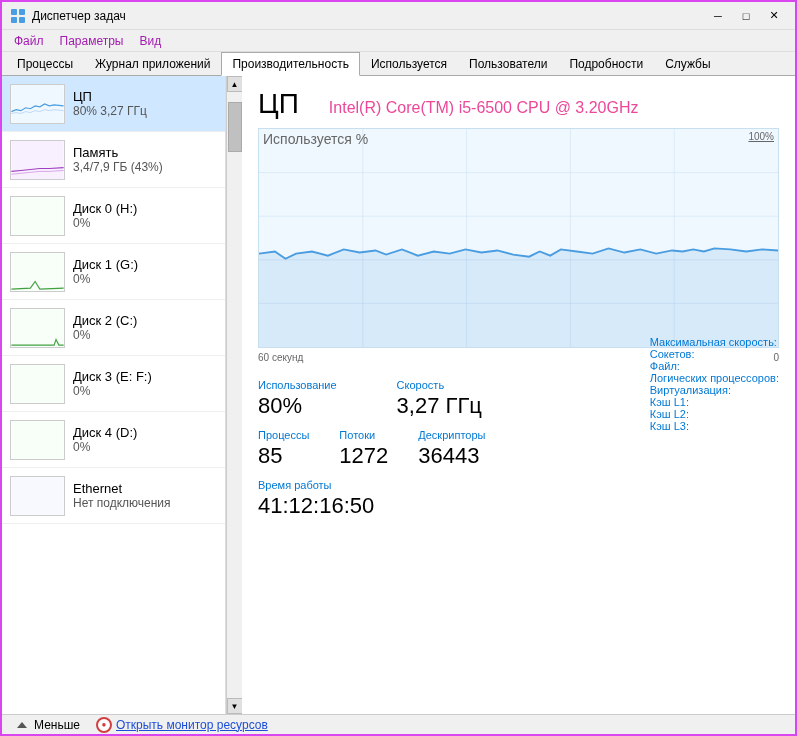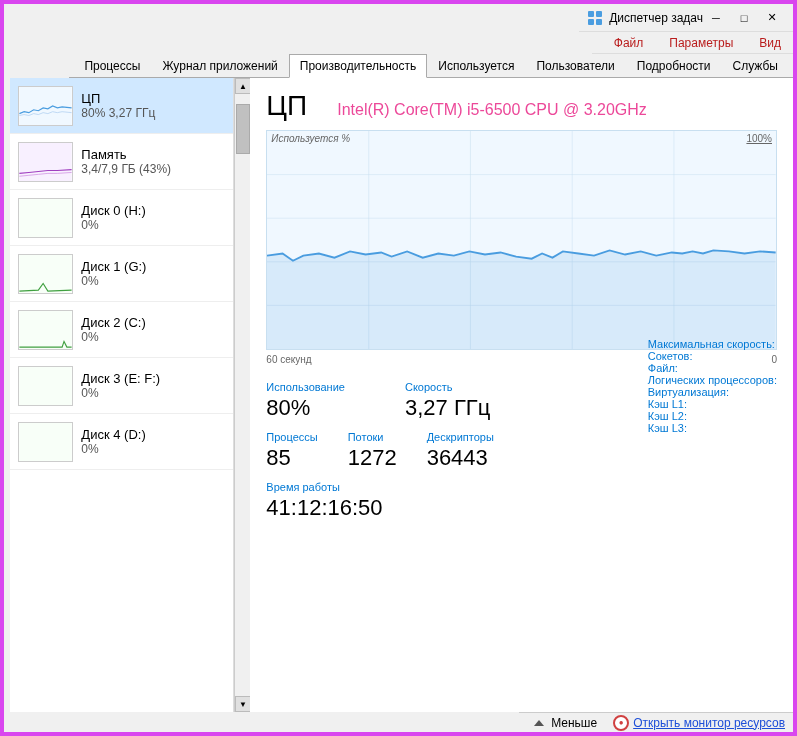--- a/index.html
+++ b/index.html
@@ -8,24 +8,23 @@
       font-size: 12px;
       background: #f0f0f0;
       width: 797px;
       height: 736px;
       overflow: hidden;
     }
     .window {
       width: 797px;
       height: 736px;
       background: #f0f0f0;
-      border: 4px solid #d946ef;
+      border: 2px solid #d946ef;
       display: flex;
       flex-direction: column;
-      align-items: flex-end;
     }
     .title-bar {
       background: #f0f0f0;
       height: 28px;
       display: flex;
       align-items: center;
       padding: 0 8px;
       border-bottom: 1px solid #ddd;
       justify-content: space-between;
     }
@@ -62,22 +61,21 @@
       display: flex;
       align-items: center;
       padding: 0 4px;
       border-bottom: 1px solid #ddd;
       background: #f0f0f0;
     }
     .menu-item {
       padding: 2px 8px;
       font-size: 12px;
       cursor: pointer;
-      color: #b91c1c;
-      margin-left: 10px;
+      color: #a21caf;
     }
     .tab-bar {
       display: flex;
       background: #f0f0f0;
       border-bottom: 1px solid #aaa;
       padding: 0 4px;
     }
     .tab {
       padding: 4px 10px;
       font-size: 12px;
@@ -189,23 +187,22 @@
       border: 1px solid #c8dff0;
       background: #f0f8ff;
       height: 220px;
       position: relative;
       margin-bottom: 4px;
     }
     .graph-label-top {
       position: absolute;
       top: 2px;
       left: 4px;
-      font-size: 10px;
+      font-size: 14px;
       color: #666;
-      font-style: italic;
     }
     .graph-label-top-right {
       position: absolute;
       top: 2px;
       right: 4px;
       font-size: 10px;
       color: #666;
       text-decoration: underline;
     }
     .graph-svg {
@@ -378,20 +375,31 @@
             <svg viewBox="0 0 55 40" style="width:100%;height:100%;">
               <rect width="55" height="40" fill="#f8fff8"></rect>
             </svg>
           </div>
           <div class="sidebar-info">
             <div class="sidebar-name">Диск 4 (D:)</div>
             <div class="sidebar-stat">0%</div>
           </div>
         </div>
 
+        <div class="sidebar-item">
+          <div class="sidebar-thumb">
+            <svg viewBox="0 0 55 40" style="width:100%;height:100%;">
+              <rect width="55" height="40" fill="#f8f8ff"></rect>
+            </svg>
+          </div>
+          <div class="sidebar-info">
+            <div class="sidebar-name">Ethernet</div>
+            <div class="sidebar-stat">Нет подключения</div>
+          </div>
+        </div>
       </div>
 
       <div class="scroll-bar-container">
         <div class="scroll-arrow">▲</div>
         <div class="scroll-track">
           <div class="scroll-thumb"></div>
         </div>
         <div class="scroll-arrow">▼</div>
       </div>
     </div>

